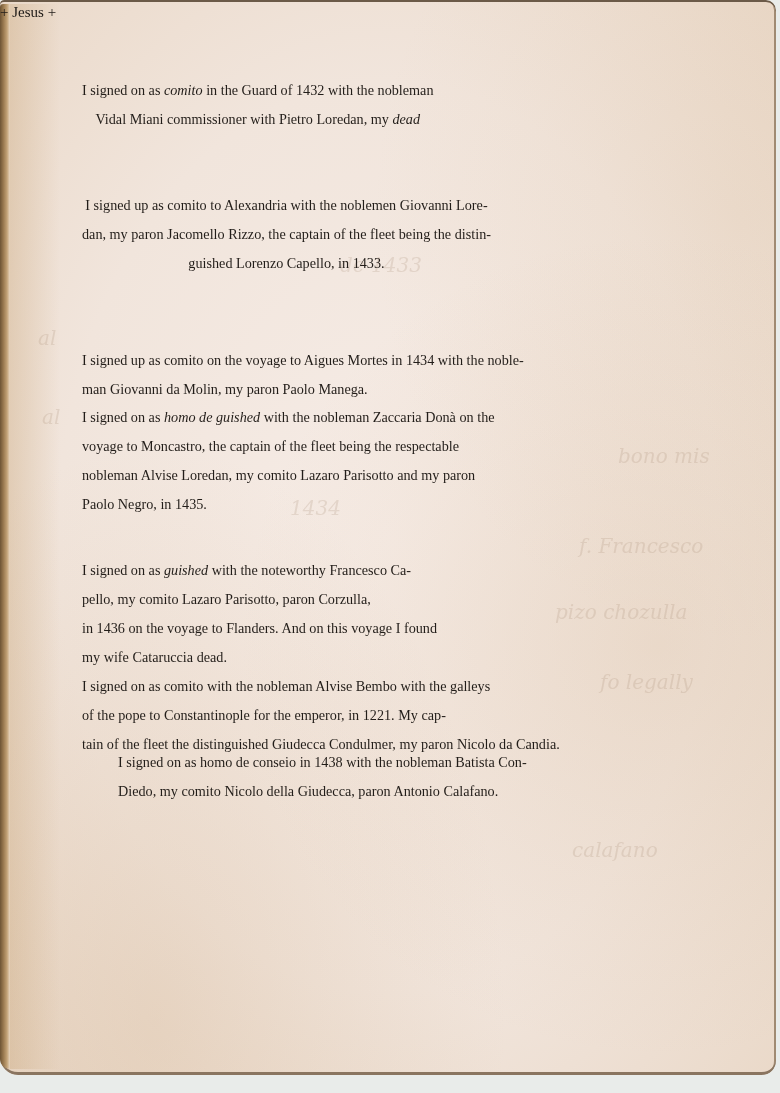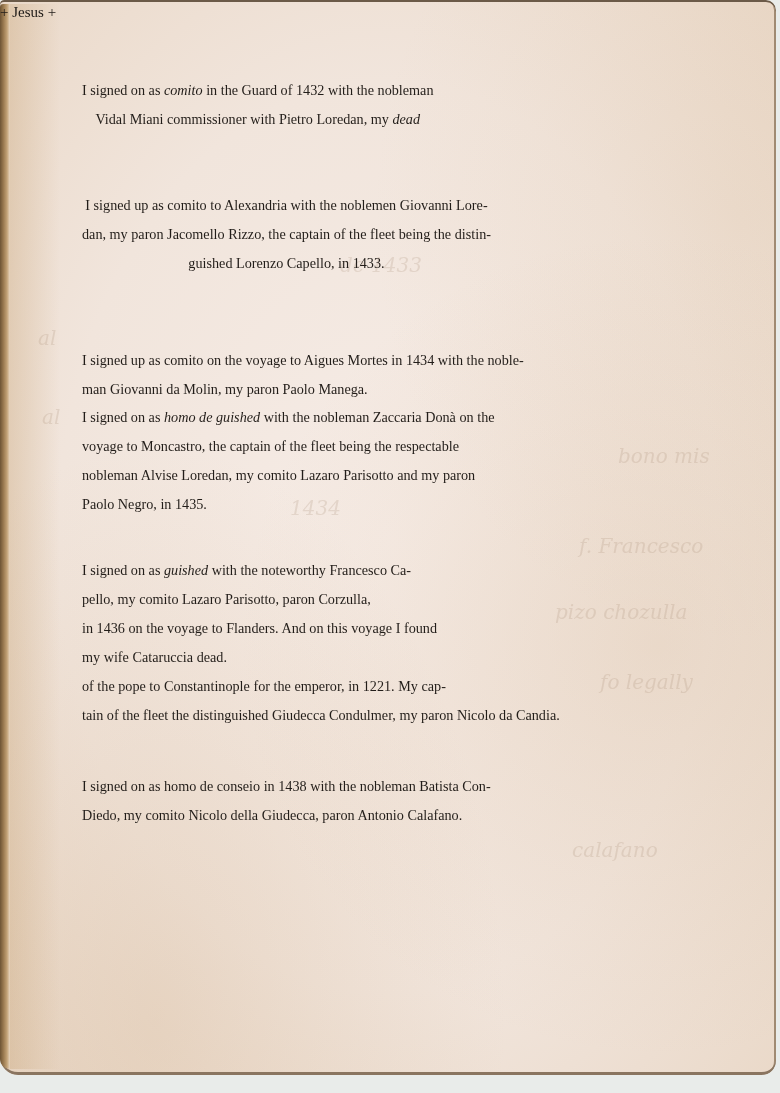--- a/index.html
+++ b/index.html
@@ -112,21 +112,22 @@
         <span class="line">I signed on as <i>homo de guished</i> with the nobleman Zaccaria Donà on the</span>
         <span class="line">voyage to Moncastro, the captain of the fleet being the respectable</span>
         <span class="line">nobleman Alvise Loredan, my comito Lazaro Parisotto and my paron</span>
         <span class="line">Paolo Negro, in 1435.</span>
       </div>
       <div class="entry" style="top: 556px;">
         <span class="line">I signed on as <i>guished</i> with the noteworthy Francesco Ca-</span>
         <span class="line">pello, my comito Lazaro Parisotto, paron Corzulla,</span>
         <span class="line">in 1436 on the voyage to Flanders. And on this voyage I found</span>
         <span class="line">my wife Cataruccia dead.</span>
+        <span class="line">I signed on as comito with the nobleman Alvise Bembo with the galleys</span>
         <span class="line">of the pope to Constantinople for the emperor, in 1221. My cap-</span>
         <span class="line">tain of the fleet the distinguished Giudecca Condulmer, my paron Nicolo da Candia.</span>
       </div>
-      <div class="entry" style="top: 772px;">
+      <div class="entry" style="top: 748px; margin-left: 36px;">
         <span class="line">I signed on as homo de conseio in 1438 with the nobleman Batista Con-</span>
         <span class="line">Diedo, my comito Nicolo della Giudecca, paron Antonio Calafano.</span>
       </div>
     </div>
 </div>
 
 </body></html>

